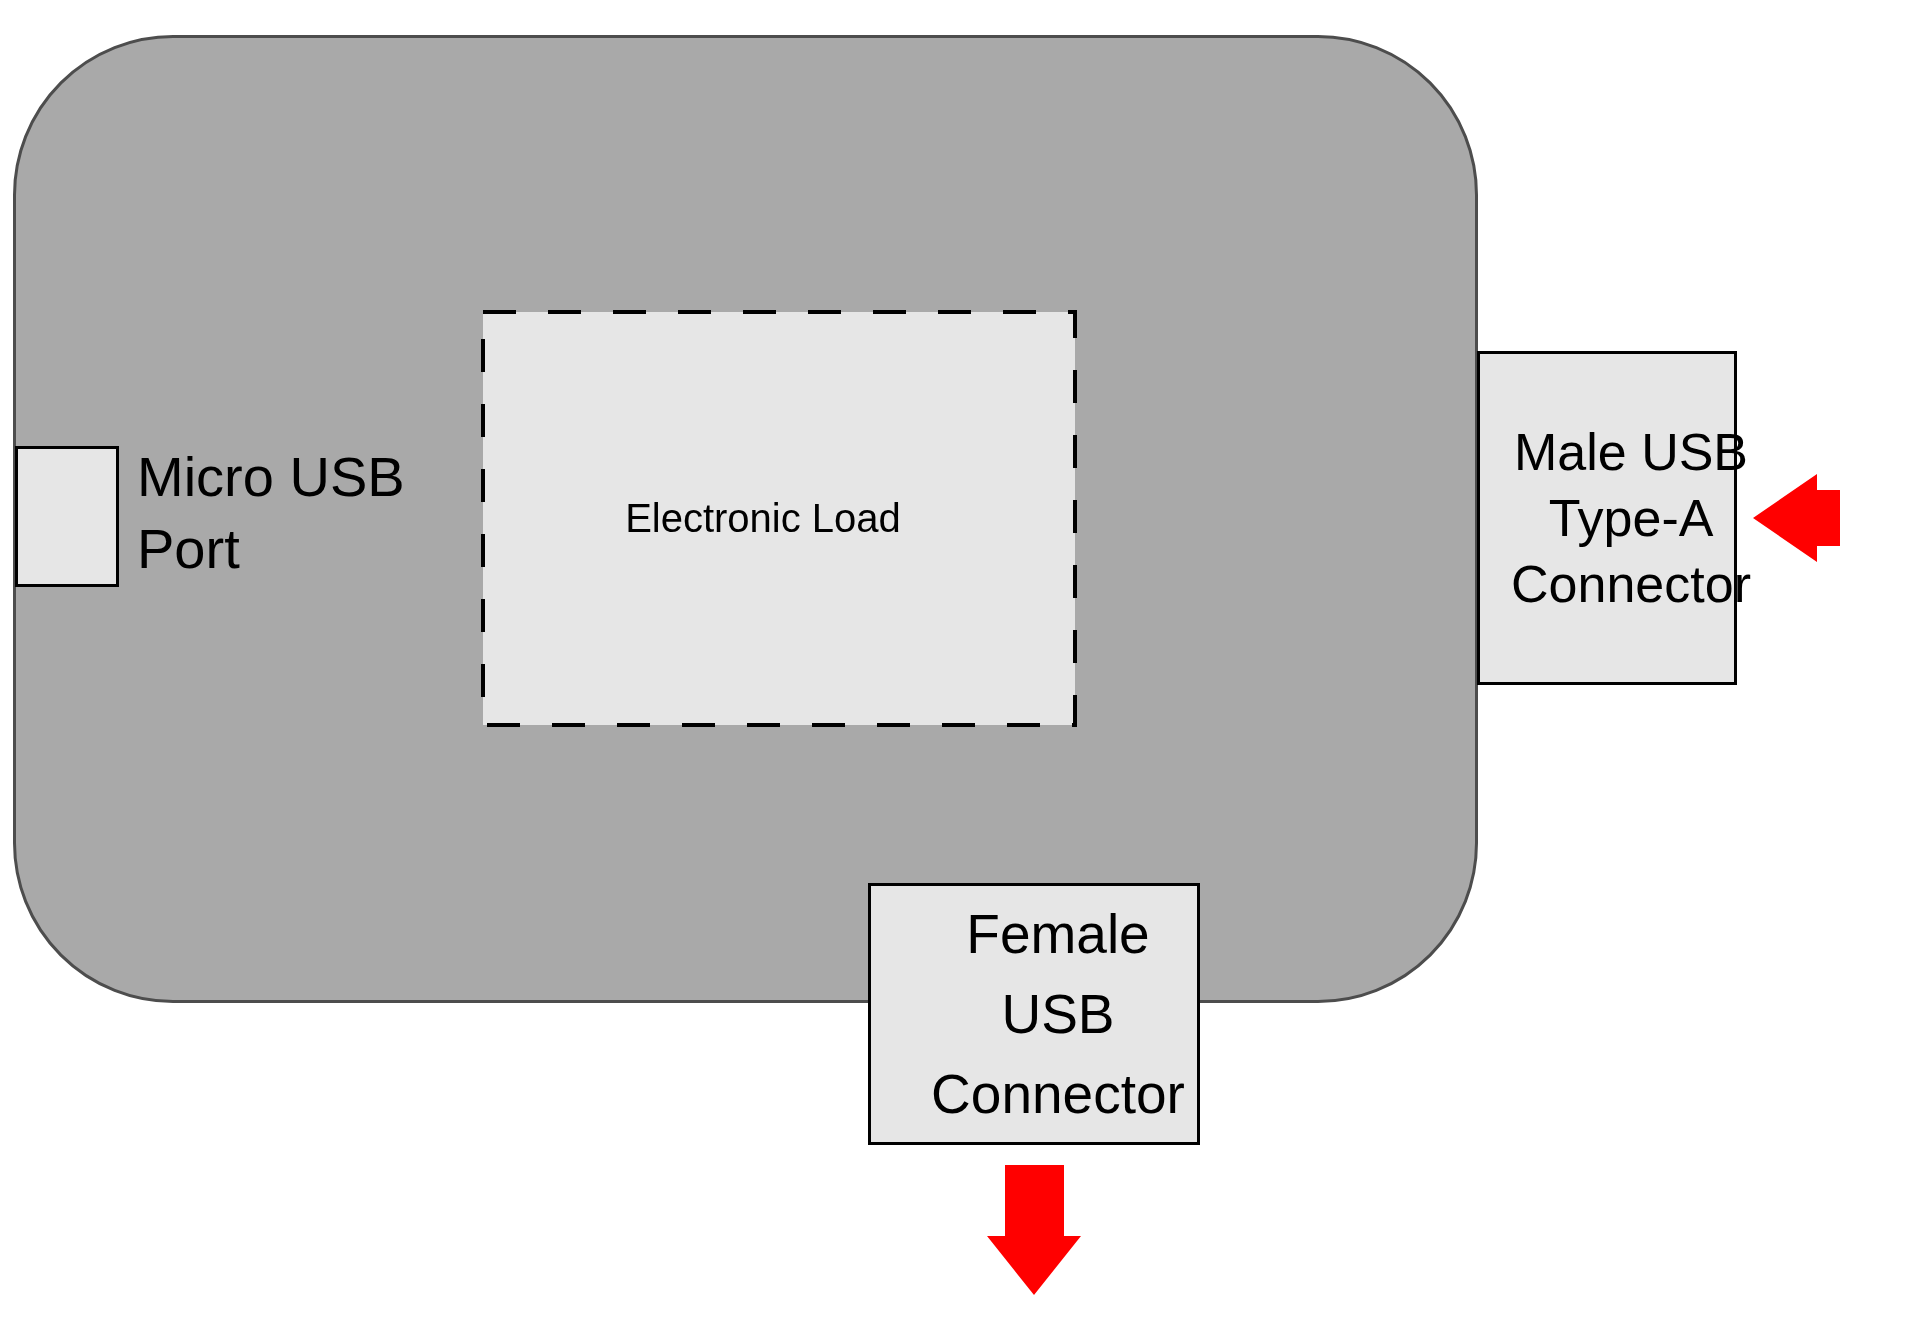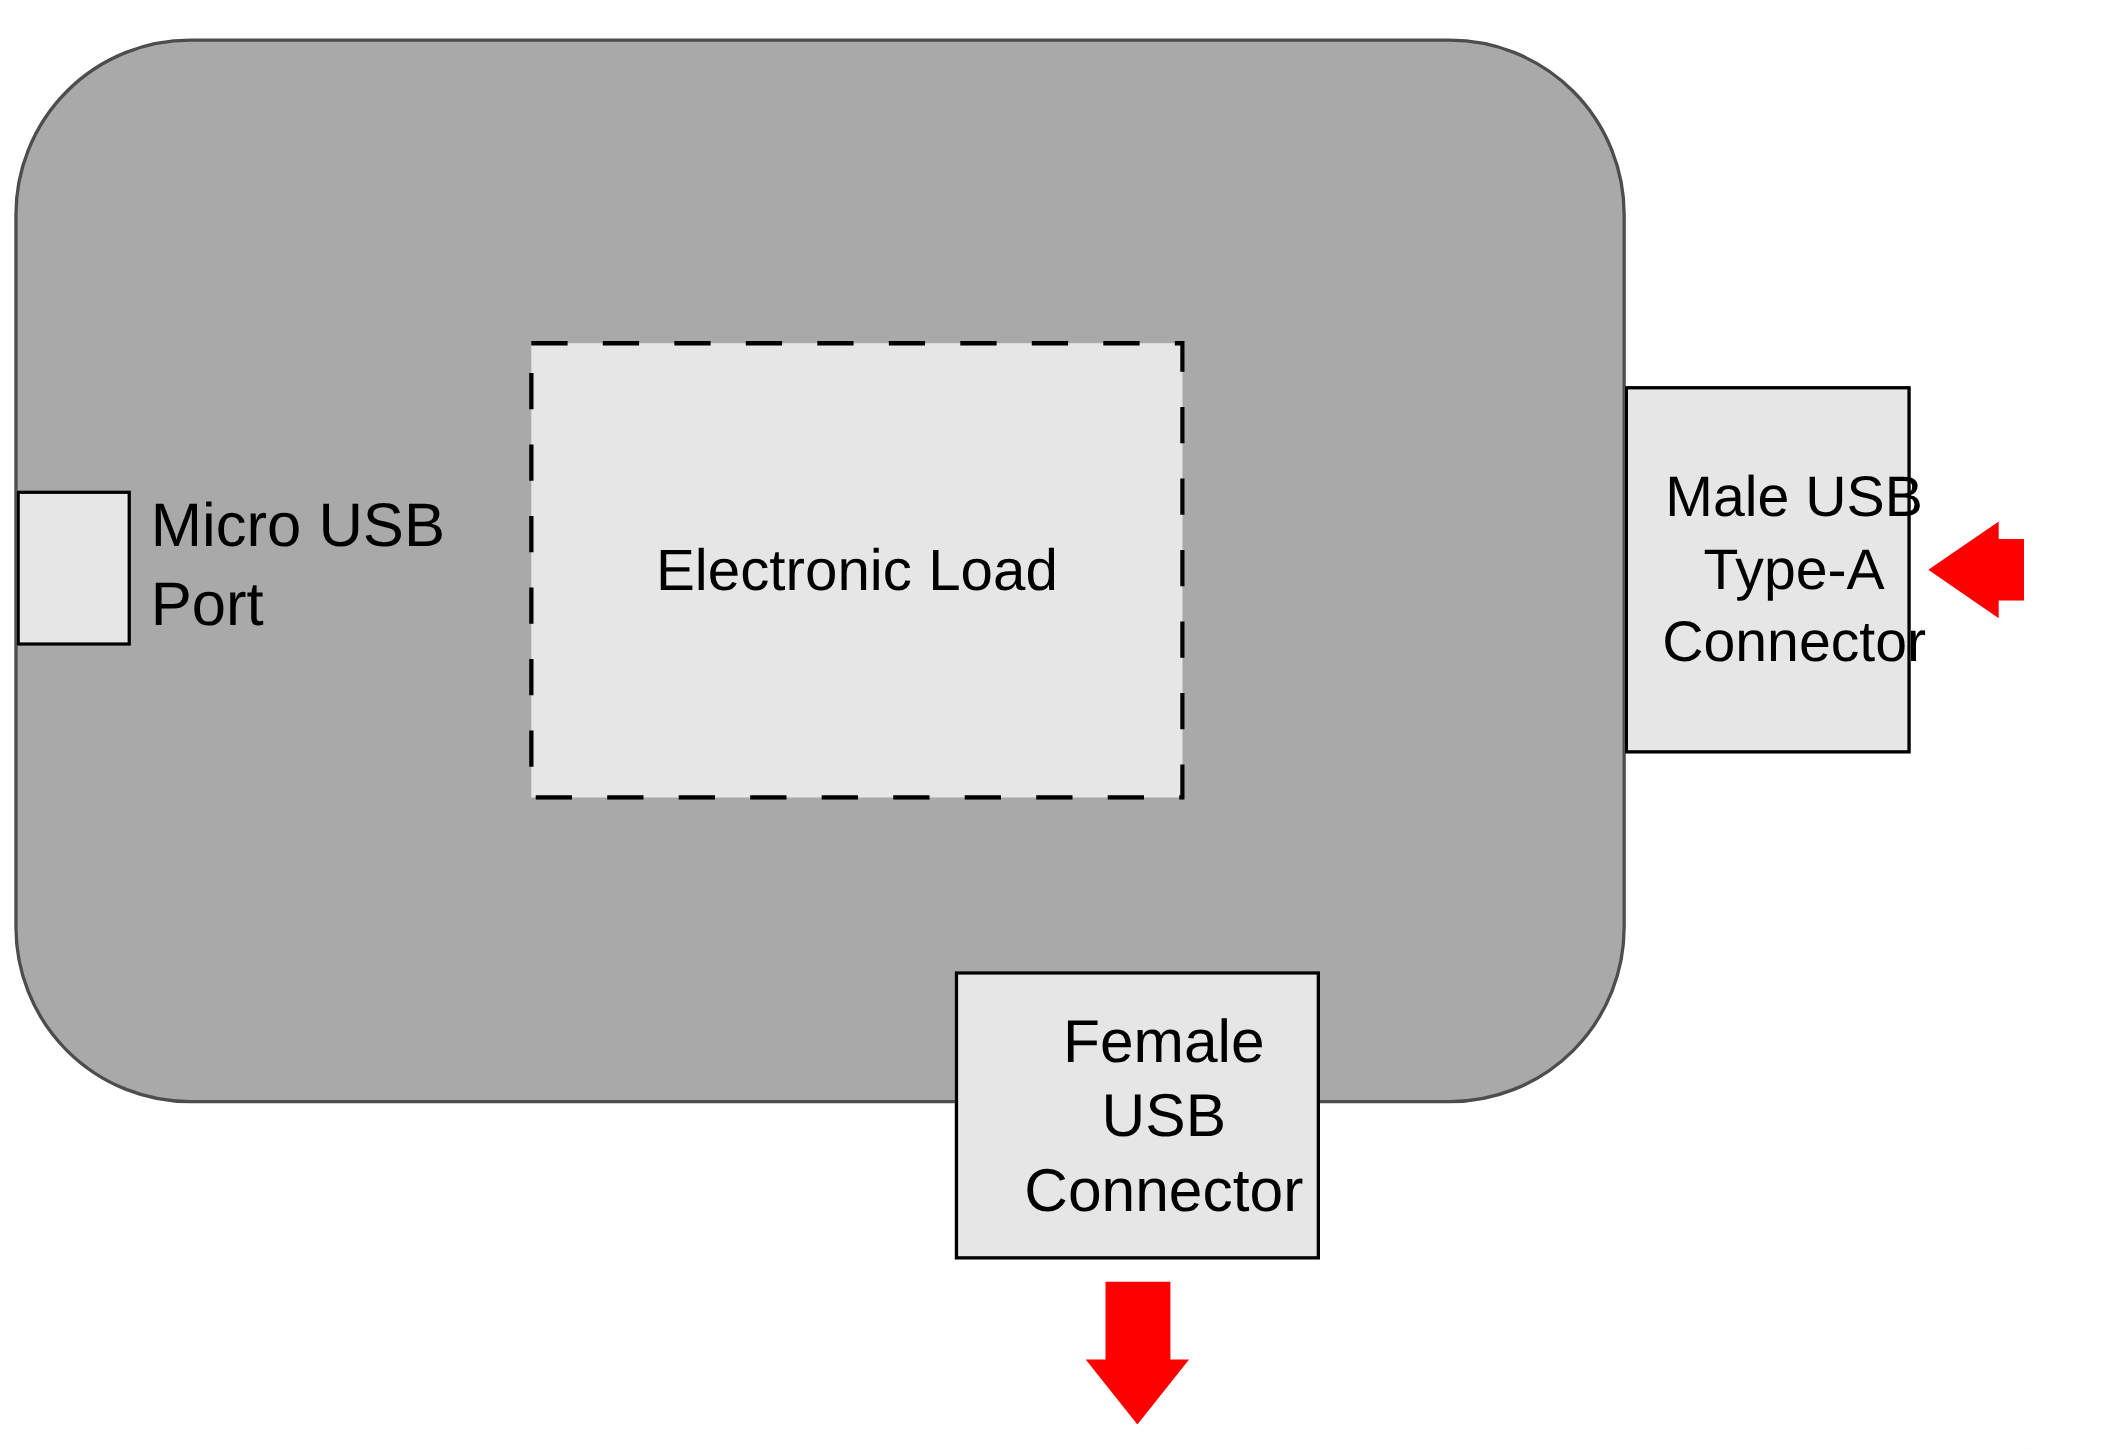--- a/index.html
+++ b/index.html
@@ -45,26 +45,26 @@
     white-space: pre-line;
     text-align: left;
   }
 
   .dashed-box-svg {
     left: 481px; top: 310px;
     width: 596px; height: 417px;
   }
 
   .load-label {
-    left: 481px; top: 310px;
+    left: 465px; top: 310px;
     width: 596px; height: 417px;
     display: flex;
     align-items: center;
     justify-content: center;
-    font-size: 53px;
+    font-size: 40px;
     white-space: pre-line;
     text-align: center;
   }
 
   .male-box {
     left: 1477px; top: 351px;
     width: 260px; height: 334px;
     display: flex;
     align-items: center;
     justify-content: center;
@@ -78,21 +78,21 @@
 
   .female-box {
     left: 868px; top: 883px;
     width: 332px; height: 262px;
     display: flex;
     align-items: center;
     justify-content: center;
   }
   .female-label {
     font-size: 55px;
-    line-height: 68px;
+    line-height: 80px;
     white-space: pre-line;
     text-align: center;
   }
 
   .arrow-left-svg {
     left: 1753px; top: 474px;
     width: 134px; height: 88px;
   }
 
   .arrow-down-svg {

